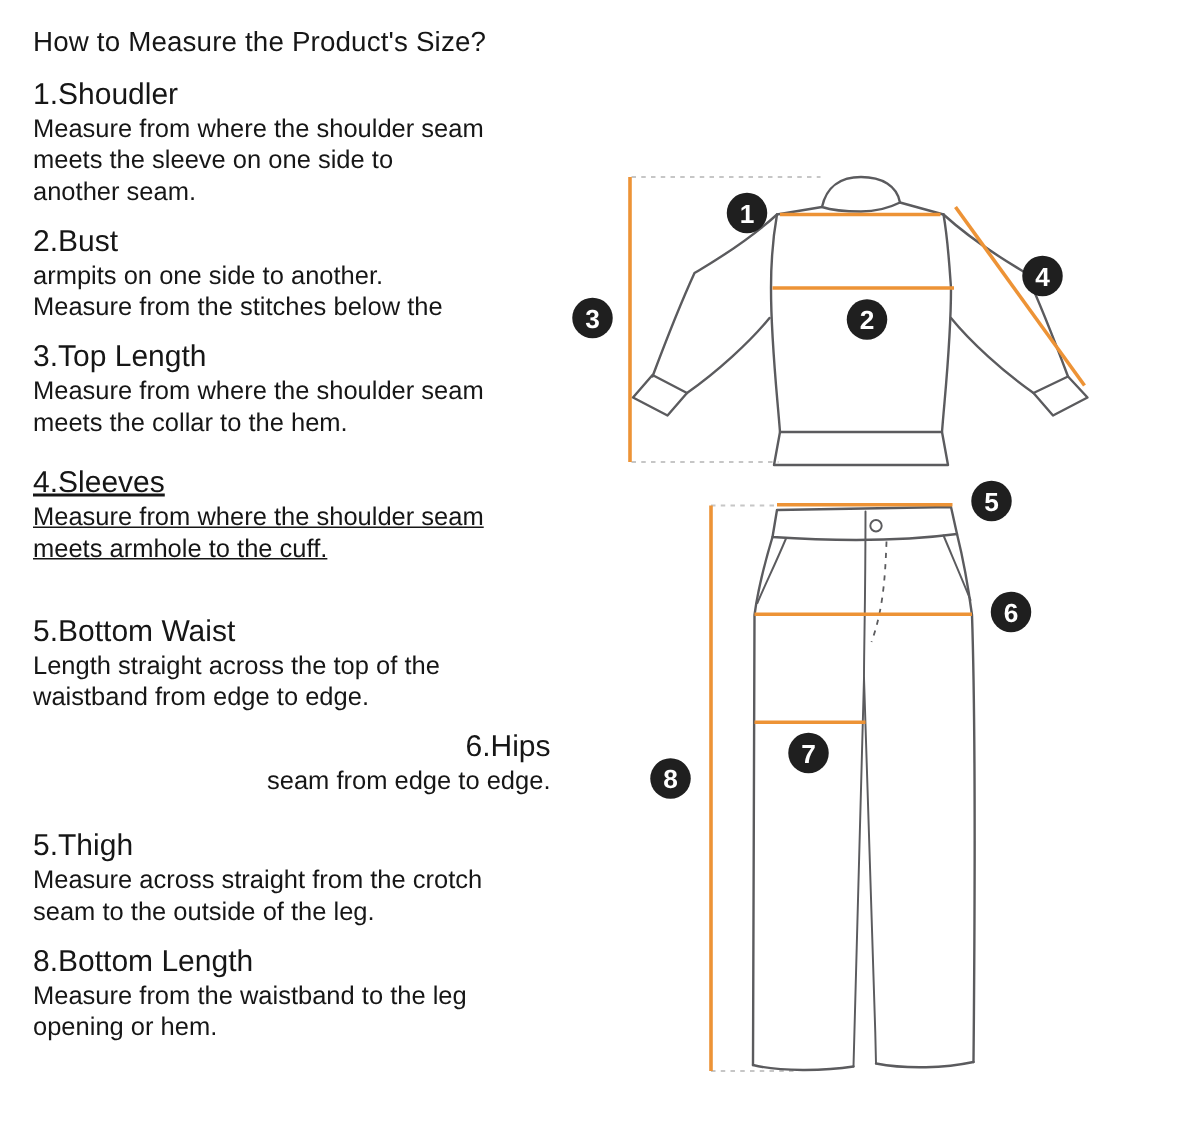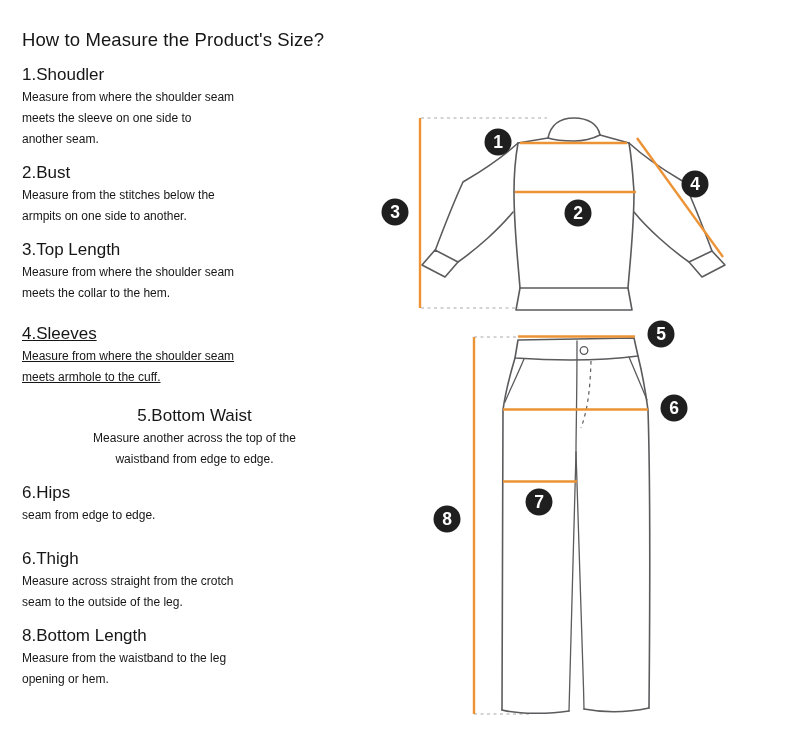--- a/index.html
+++ b/index.html
@@ -1,30 +1,30 @@
 <!DOCTYPE html>
 <html><head>
 <meta charset="utf-8">
 <style>
   html,body{margin:0;padding:0;}
   body{
     width:800px;height:748px;position:relative;background:#ffffff;
     font-family:"Liberation Sans","DejaVu Sans",sans-serif;
     color:#161616;overflow:hidden;
   }
-  .text-col{position:absolute;left:22px;top:28px;width:345px;}
+  .text-col{position:absolute;left:22px;top:16px;width:345px;}
   .title{font-size:18.5px;line-height:24px;font-weight:400;letter-spacing:.1px;margin:0;}
   .sec{margin-top:12px;}
   .sec:nth-of-type(4){margin-top:19px;text-decoration:underline;}
-  .sec:nth-of-type(5){margin-top:17px;text-align:center;}
-  .sec:nth-of-type(6){}
+  .sec:nth-of-type(5){margin-top:34px;}
+  .sec:nth-of-type(6){text-align:right;}
   .sec:nth-of-type(7){margin-top:22px;}
   .sec:nth-of-type(8){}
-  .sec-heading{font-size:17px;line-height:22px;margin:0 0 1px 0;font-weight:400;}
-  .sec-line{font-size:12px;line-height:21px;font-weight:400;}
+  .sec-heading{font-size:20px;line-height:22px;margin:0 0 1px 0;font-weight:400;}
+  .sec-line{font-size:17px;line-height:21px;font-weight:400;}
   svg{position:absolute;}
   #sweater-svg{left:376px;top:95px;}
   #pants-svg{left:420px;top:318px;}
   .ln{stroke:#5B5B5E;stroke-width:1.6;fill:none;stroke-linecap:round;stroke-linejoin:round;}
   .ln-thin{stroke:#5B5B5E;stroke-width:1.3;fill:none;stroke-linecap:round;}
   .orange{stroke-width:2.4;fill:none;stroke-linecap:butt;}
   .guide{stroke:#C6C6C6;stroke-width:1.3;fill:none;stroke-dasharray:3 3.5;}
   .fly-dash{stroke:#5B5B5E;stroke-width:1.2;fill:none;stroke-dasharray:3.5 4;}
   .marker-num{font-family:"Liberation Sans","DejaVu Sans",sans-serif;font-size:17.5px;font-weight:700;}
 </style>
@@ -36,49 +36,49 @@
 
   <div class="sec">
     <div class="sec-heading">1.Shoudler</div>
     <div class="sec-line">Measure from where the shoulder seam</div>
     <div class="sec-line">meets the sleeve on one side to</div>
     <div class="sec-line">another seam.</div>
   </div>
 
   <div class="sec">
     <div class="sec-heading">2.Bust</div>
+    <div class="sec-line">armpits on one side to another.</div>
     <div class="sec-line">Measure from the stitches below the</div>
-    <div class="sec-line">armpits on one side to another.</div>
   </div>
 
   <div class="sec">
     <div class="sec-heading">3.Top Length</div>
     <div class="sec-line">Measure from where the shoulder seam</div>
     <div class="sec-line">meets the collar to the hem.</div>
   </div>
 
   <div class="sec">
     <div class="sec-heading">4.Sleeves</div>
     <div class="sec-line">Measure from where the shoulder seam</div>
     <div class="sec-line">meets armhole to the cuff.</div>
   </div>
 
   <div class="sec">
     <div class="sec-heading">5.Bottom Waist</div>
-    <div class="sec-line">Measure another across the top of the</div>
+    <div class="sec-line">Length straight across the top of the</div>
     <div class="sec-line">waistband from edge to edge.</div>
   </div>
 
   <div class="sec">
     <div class="sec-heading">6.Hips</div>
     <div class="sec-line">seam from edge to edge.</div>
   </div>
 
   <div class="sec">
-    <div class="sec-heading">6.Thigh</div>
+    <div class="sec-heading">5.Thigh</div>
     <div class="sec-line">Measure across straight from the crotch</div>
     <div class="sec-line">seam to the outside of the leg.</div>
   </div>
 
   <div class="sec">
     <div class="sec-heading">8.Bottom Length</div>
     <div class="sec-line">Measure from the waistband to the leg</div>
     <div class="sec-line">opening or hem.</div>
   </div>
 </div>

